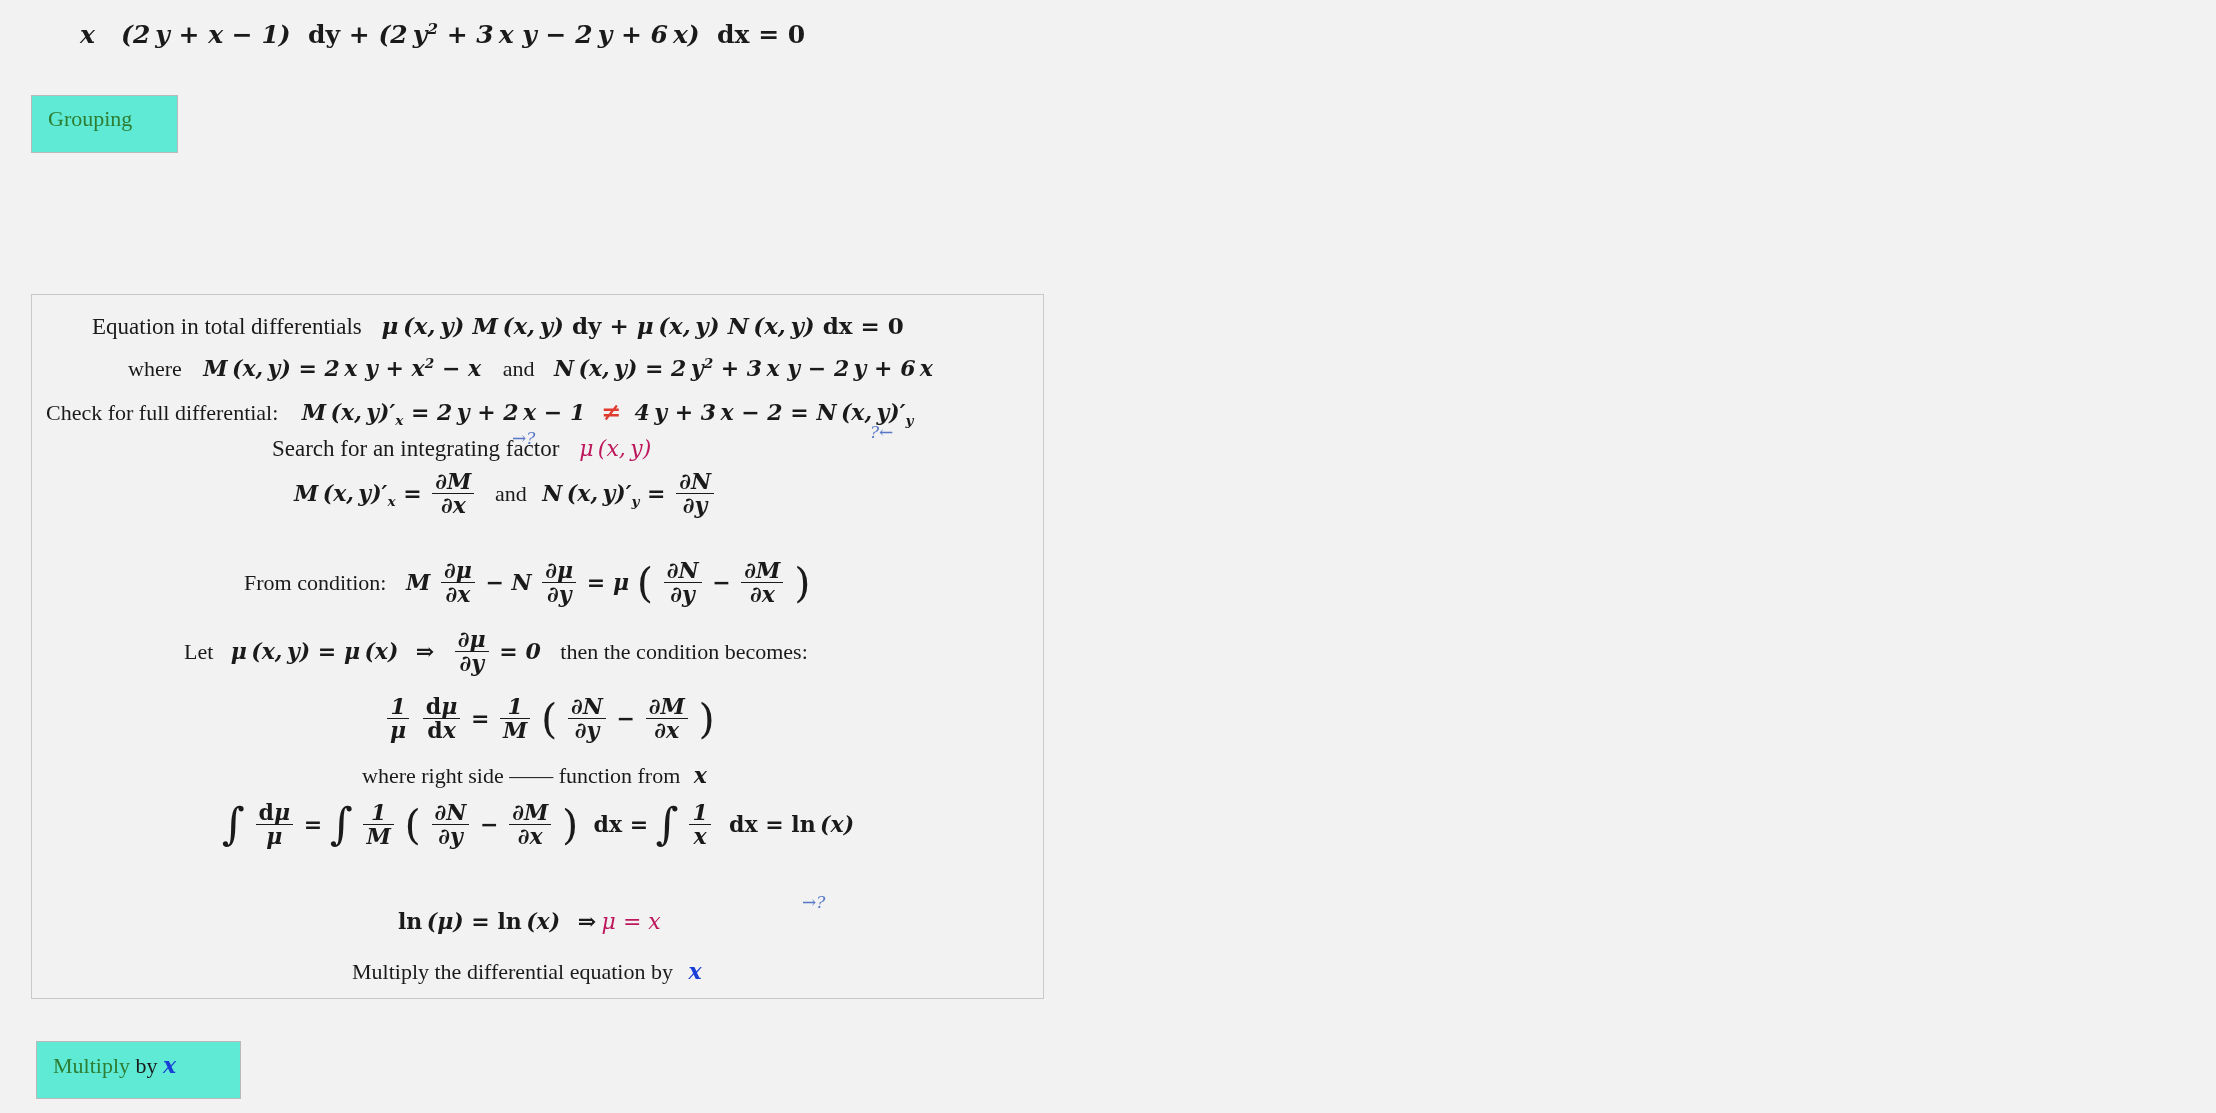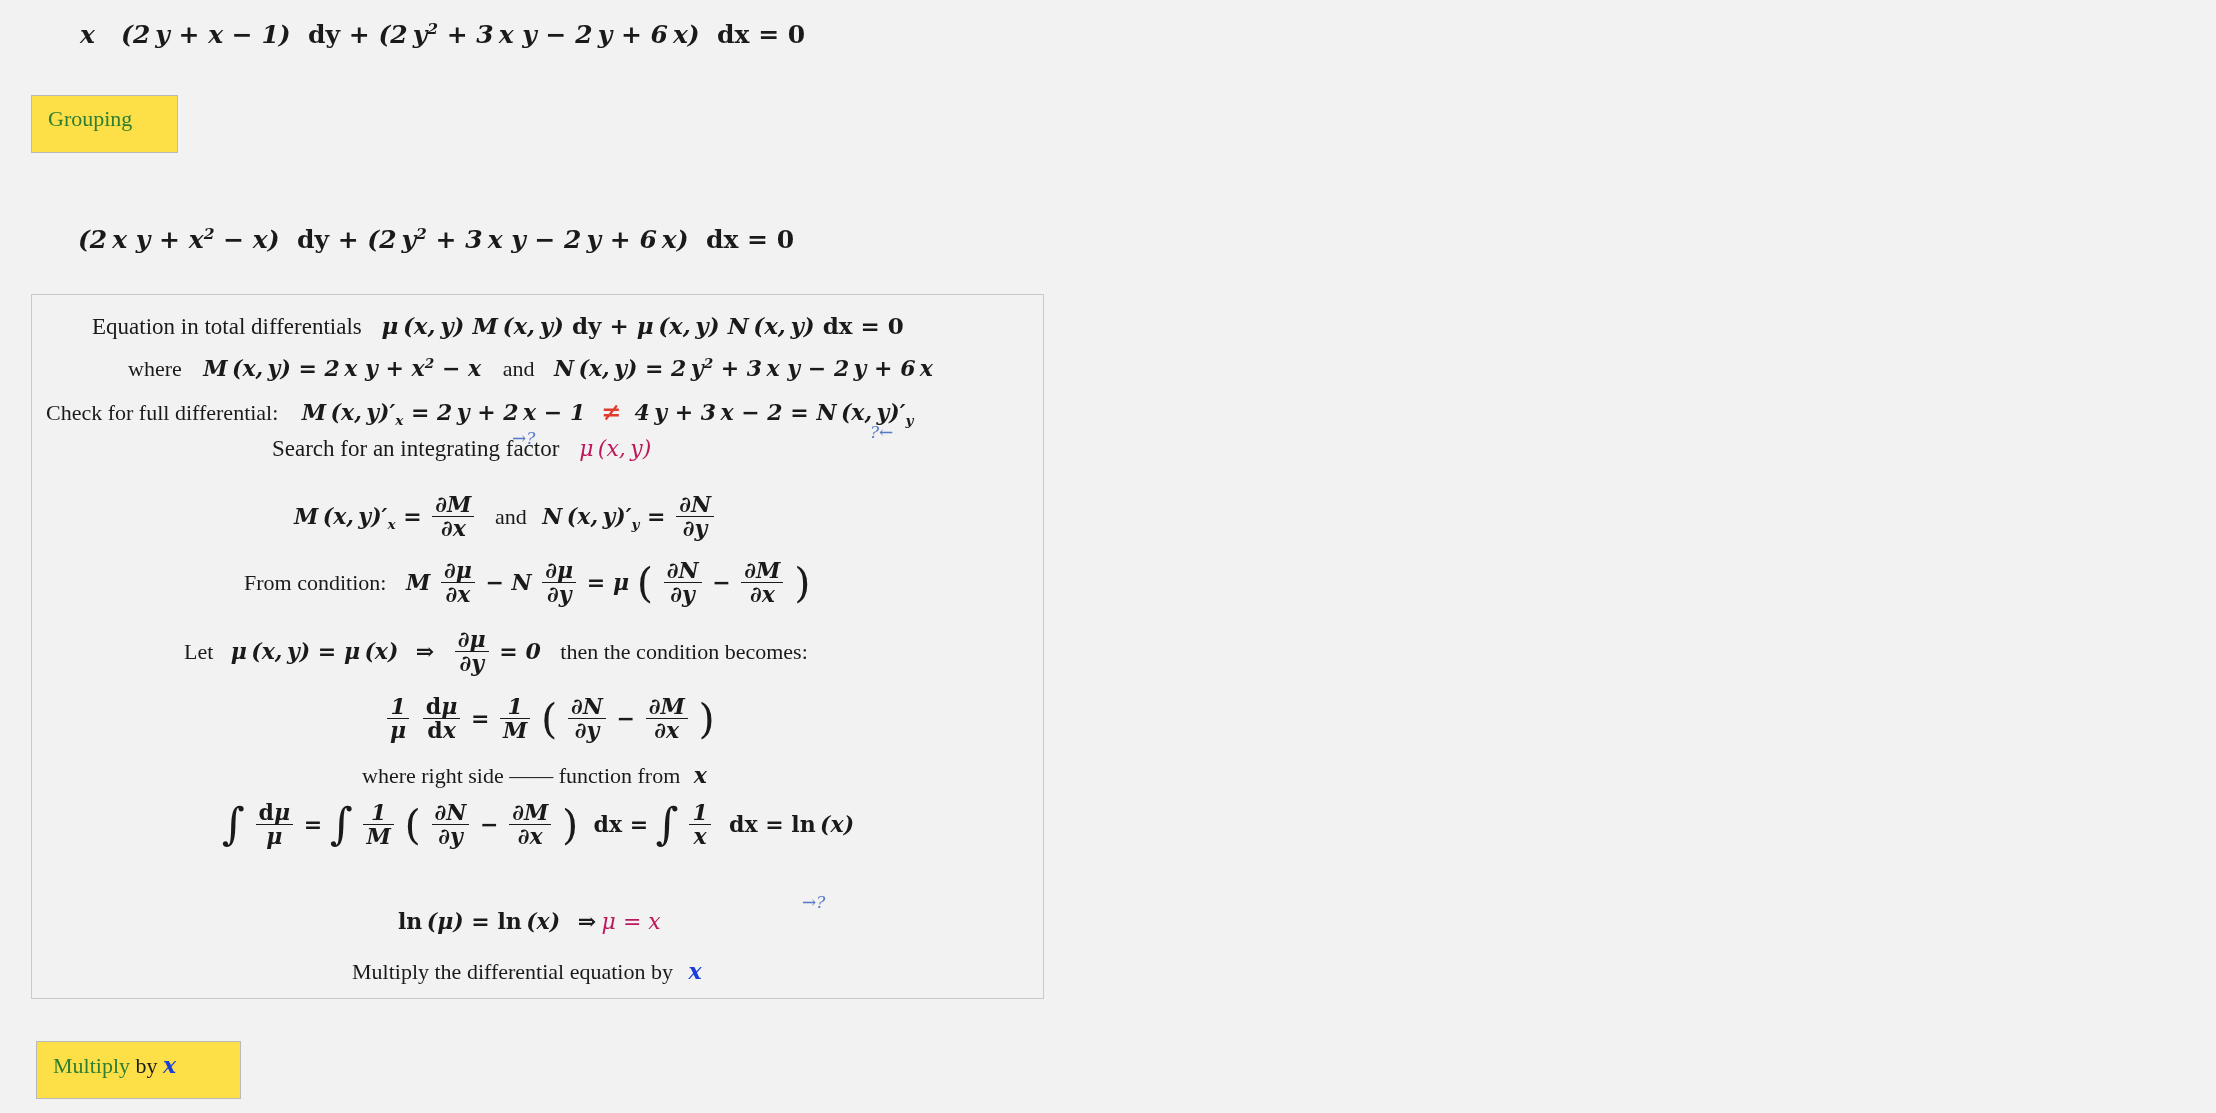--- a/index.html
+++ b/index.html
@@ -75,21 +75,21 @@
   
   .eq-top {
     position: absolute;
     left: 80px;
     top: 20px;
     font-size: 25px;
   }
   .btn {
     position: absolute;
     border: 1px solid #b9b9b9;
-    background: #fde047;
+    background: #5eead4;
     padding: 10px 16px;
     font-size: 22px;
     font-family: "Liberation Serif", serif;
     color: #1a1a1a;
     line-height: 1.2;
     box-sizing: border-box;
     cursor: pointer;
   }
   .btn .grn { color: #2e7d32; }
   .btn .blu { color: #1a3fd6; font-family: "DejaVu Serif", serif; font-style: italic; font-weight: bold; }
@@ -146,26 +146,20 @@
     <span>(2 <i>y</i> + <i>x</i> − 1)</span>
     <span class="mathup">&nbsp;dy</span> +
     <span>(2 <i>y</i><sup class="exp">2</sup> + 3 <i>x y</i> − 2 <i>y</i> + 6 <i>x</i>)</span>
     <span class="mathup">&nbsp;dx = 0</span>
   </div>
 
   <div class="btn" id="grouping-button">
     <span class="grn">Grouping</span>
   </div>
 
-  <div class="eq-grouped math">
-    <span>(2 <i>x y</i> + <i>x</i><sup class="exp">2</sup> − <i>x</i>)</span>
-    <span class="mathup">&nbsp;dy</span> +
-    <span>(2 <i>y</i><sup class="exp">2</sup> + 3 <i>x y</i> − 2 <i>y</i> + 6 <i>x</i>)</span>
-    <span class="mathup">&nbsp;dx = 0</span>
-  </div>
 
   <div class="panel">
 
     <div class="line" style="left:60px; top:17px; font-size:23px;">
       <span class="lbl green">Equation in total differentials</span>
       <span class="math" style="font-size:23px; margin-left:14px;">
         μ (<i>x</i>, <i>y</i>) <i>M</i> (<i>x</i>, <i>y</i>) <span class="mathup">dy</span> + μ (<i>x</i>, <i>y</i>) <i>N</i> (<i>x</i>, <i>y</i>) <span class="mathup">dx = 0</span>
       </span>
     </div>
 
@@ -191,21 +185,21 @@
       </span>
     </div>
     <div class="line hint" style="left:480px; top:133px;">→?</div>
     <div class="line hint" style="left:838px; top:127px;">?←</div>
 
     <div class="line" style="left:240px; top:141px; font-size:23px;">
       <span class="lbl green">Search for an integrating factor</span>
       <span class="math gray" style="margin-left:14px; font-weight:normal; font-size:22px;">μ (<i>x</i>, <i>y</i>)</span>
     </div>
 
-    <div class="line" style="left:262px; top:176px; font-size:22px;margin-top:23px;">
+    <div class="line" style="left:262px; top:176px; font-size:22px;">
       <span class="math">
         <i>M</i> (<i>x</i>, <i>y</i>)′<sub class="sb"><i>x</i></sub> =
         <span class="frac"><span class="num">∂<i>M</i></span><span class="den">∂<i>x</i></span></span>
       </span>
       <span class="lbl" style="margin-left:10px;">and</span>
       <span class="math" style="margin-left:10px;">
         <i>N</i> (<i>x</i>, <i>y</i>)′<sub class="sb"><i>y</i></sub> =
         <span class="frac"><span class="num">∂<i>N</i></span><span class="den">∂<i>y</i></span></span>
       </span>
     </div>

